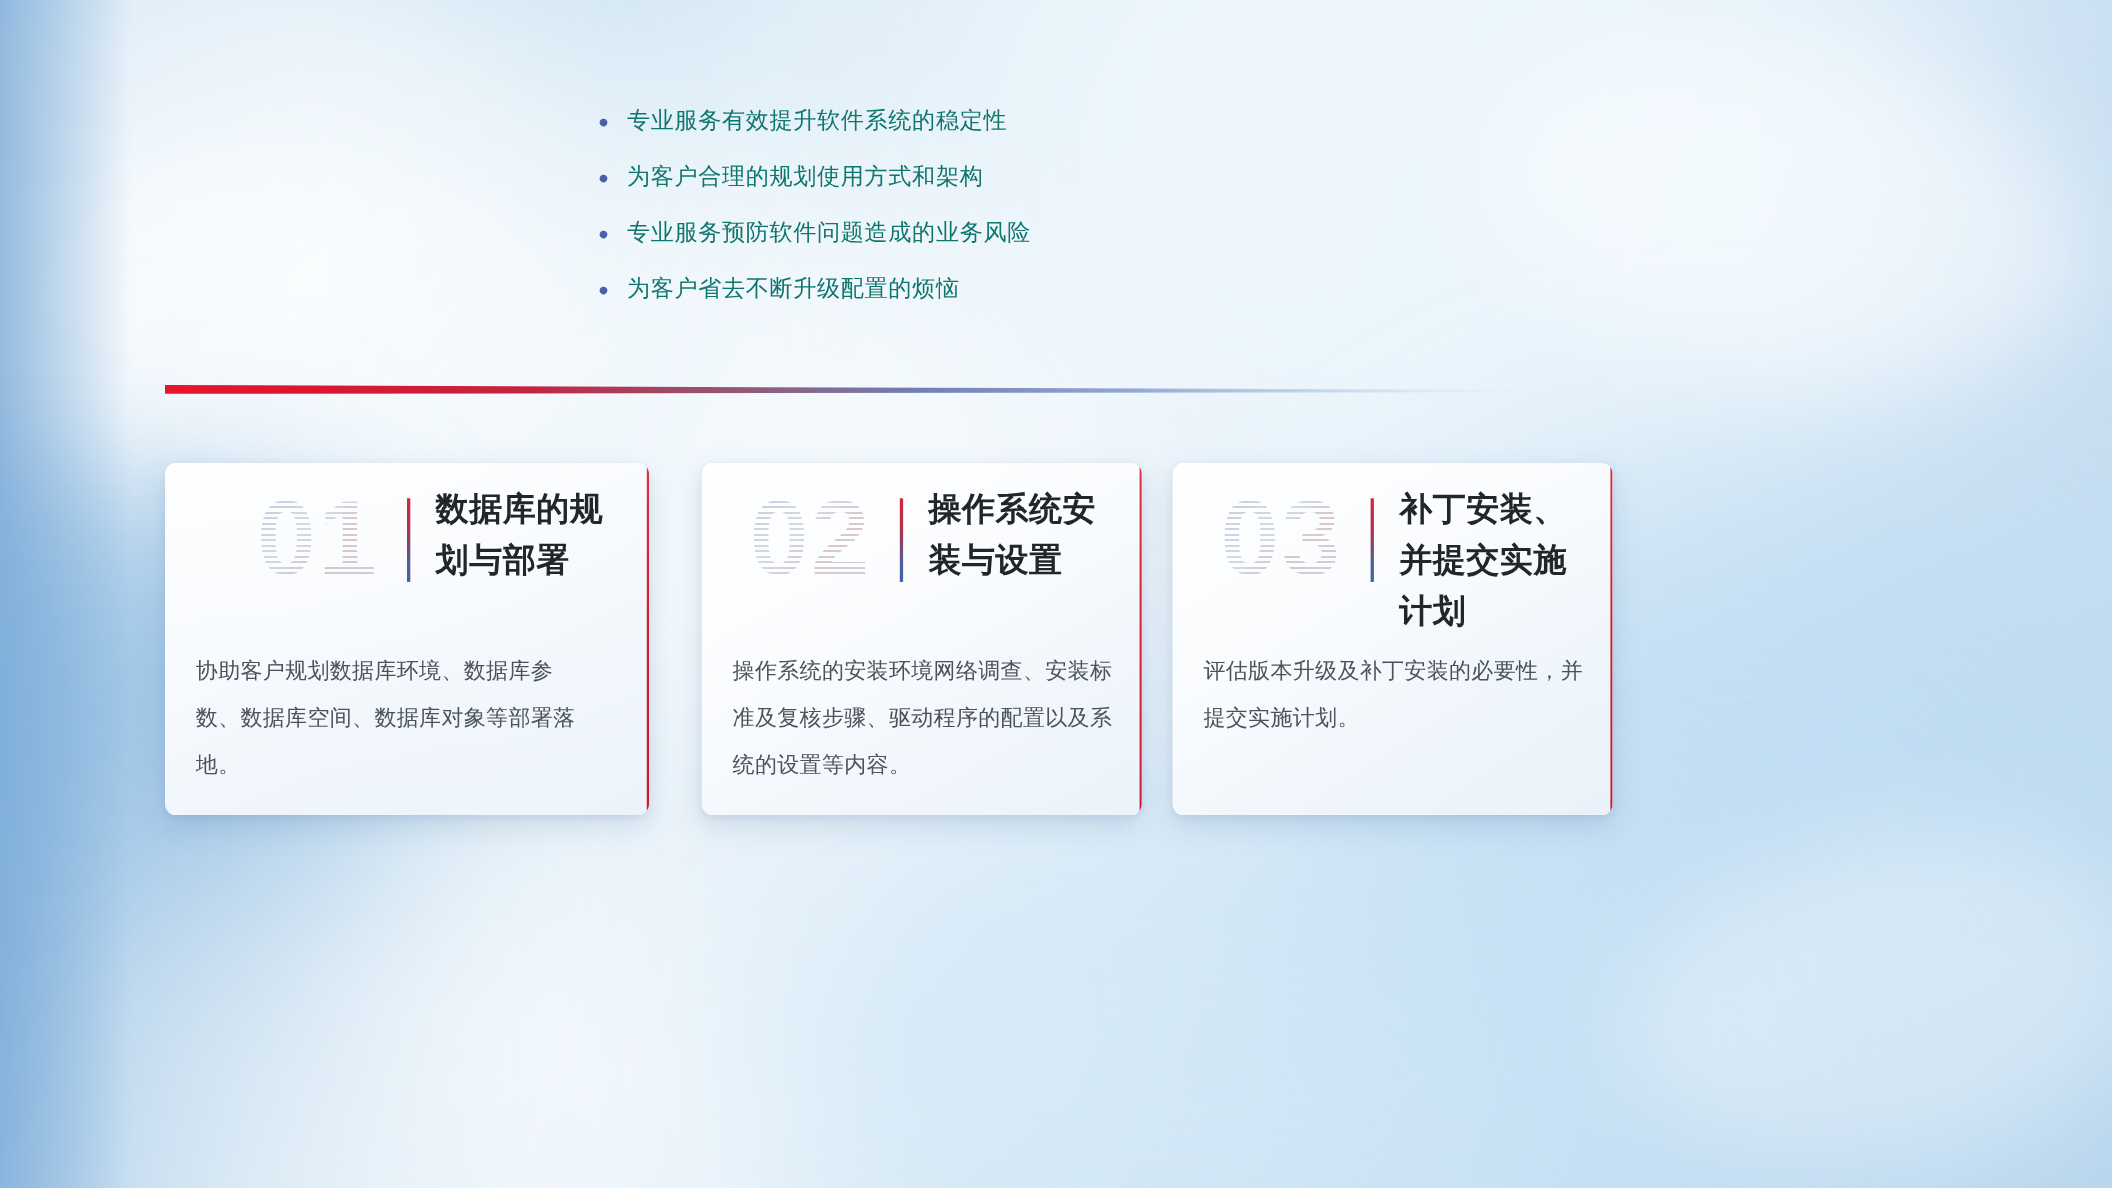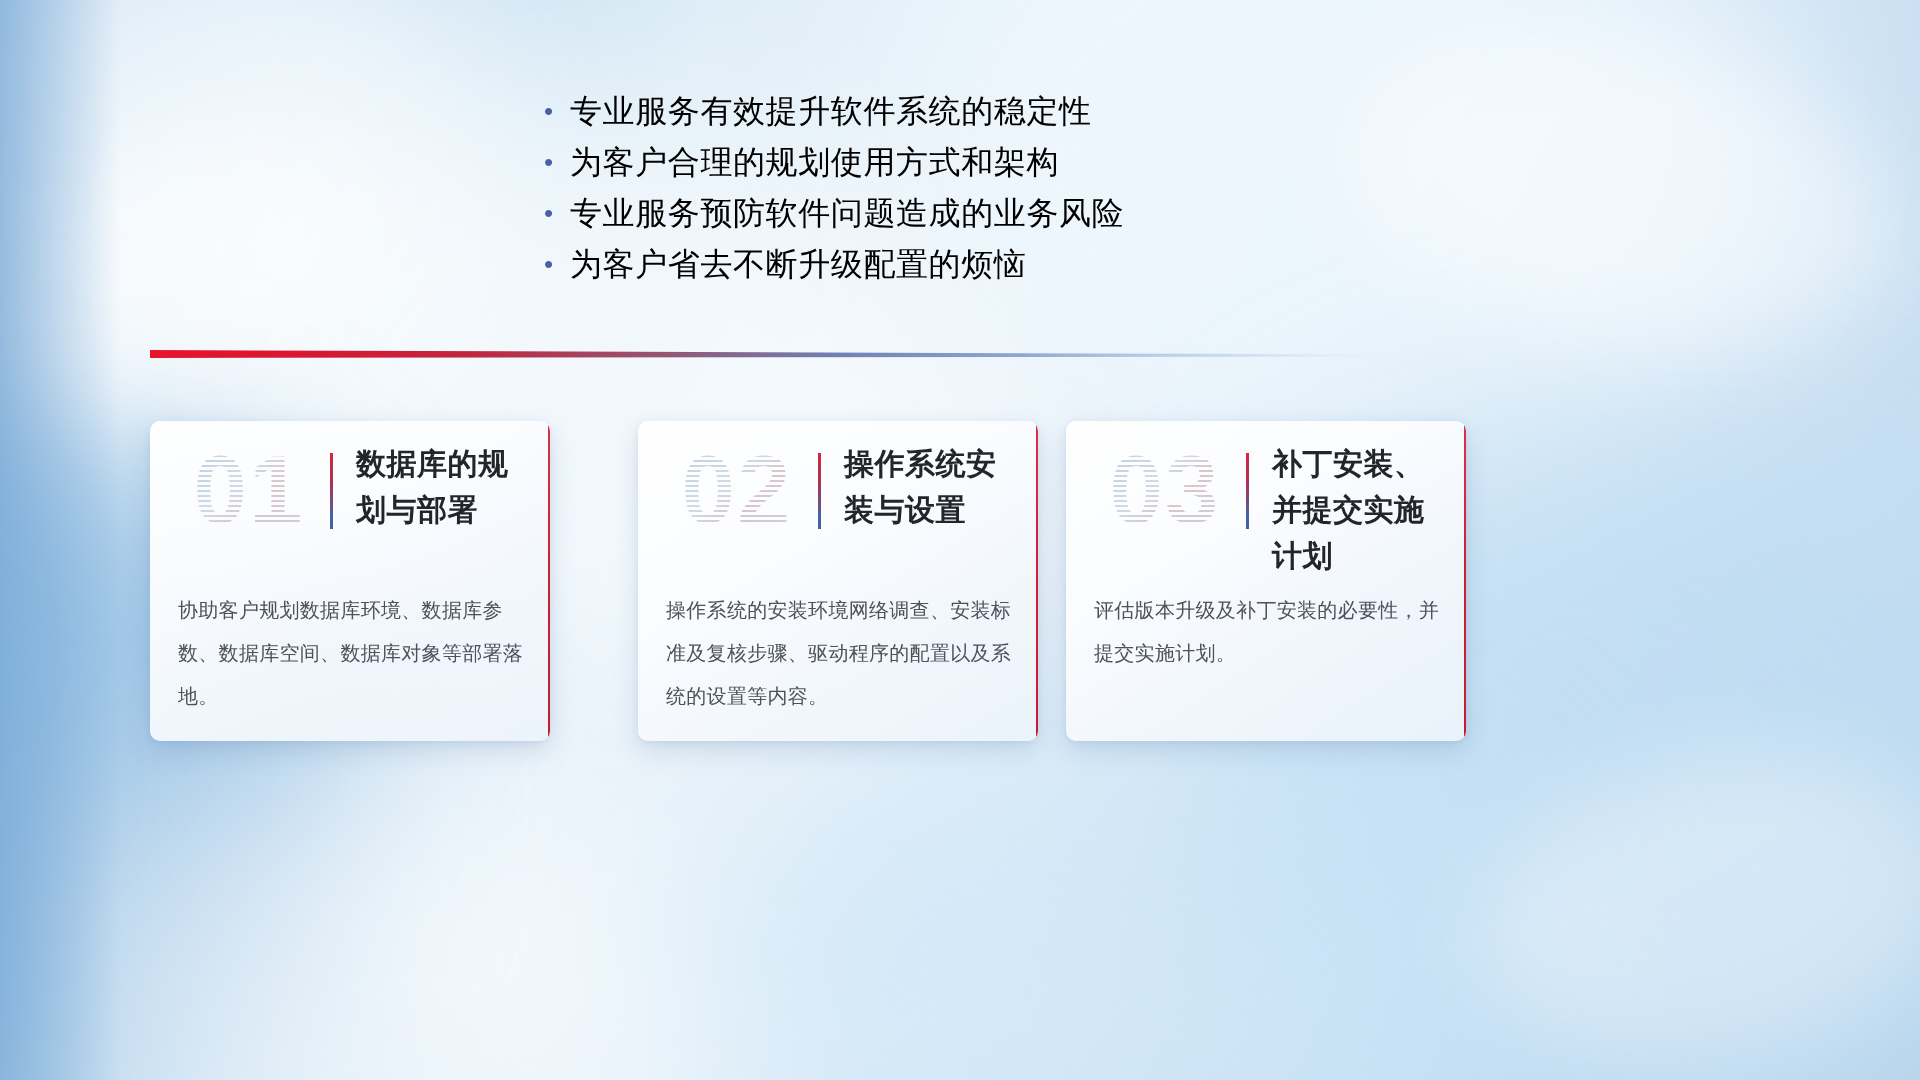--- a/index.html
+++ b/index.html
@@ -30,41 +30,41 @@
   .s3{left:1480px;top:760px;width:480px;height:300px;background:rgba(255,255,255,.35);transform:rotate(-10deg);border-radius:50%;}
   .leftedge{position:absolute;left:0;top:0;width:120px;height:100%;
     background:linear-gradient(90deg,rgba(118,168,214,.75),rgba(118,168,214,0));}
   .vign{position:absolute;inset:0;
     background:radial-gradient(ellipse 120% 110% at 50% 45%,rgba(255,255,255,0) 45%,rgba(160,198,230,.30) 100%);}
 
   
   #bullets{position:absolute;left:536px;top:86px;width:720px;}
   .bullet{display:flex;align-items:flex-start;height:51px;}
   .bdot{width:34px;flex:0 0 34px;color:#4a5fa5;font-size:26px;line-height:51px;text-align:left;padding-left:8px;box-sizing:border-box;}
-  .btxt{color:#000000;font-size:32px;line-height:51px;letter-spacing:.6px;white-space:nowrap;font-weight:500;}
+  .btxt{color:#0f766e;font-size:21px;line-height:51px;letter-spacing:.6px;white-space:nowrap;font-weight:500;font-family:Liberation Mono, monospace;}
 
   
   #divider{position:absolute;left:150px;top:344px;width:1245px;height:22px;}
   #divider svg{display:block;width:100%;height:100%;}
 
   
   #cards{position:absolute;left:150px;top:421px;width:1620px;height:325px;}
   .card{
     position:absolute;top:0;width:400px;height:320px;border-radius:10px;
     background:linear-gradient(150deg,rgba(255,255,255,.97) 0%,rgba(252,253,255,.95) 35%,rgba(242,247,252,.93) 70%,rgba(236,244,251,.92) 100%);
     box-shadow:0 10px 26px rgba(70,110,160,.18), 0 2px 6px rgba(70,110,160,.10);
     overflow:hidden;
   }
   .card::after{
     content:"";position:absolute;right:0;top:0;width:2px;height:100%;
     background:linear-gradient(180deg,#d9324a 0%,#cf1f33 45%,#c41d2f 100%);
     border-radius:0 10px 10px 0;
   }
   .card-tl{position:absolute;left:0;top:0;width:14px;height:1.5px;background:rgba(255,255,255,.9);}
-  .c1{left:0;}
+  .c1{left:0;padding-left:40px;}
   .c2{left:448px;margin-left:40px;}
   .c3{left:916px;}
 
   .cardtop{position:relative;height:160px;}
   .wm{
     position:absolute;left:24px;top:14px;width:150px;height:110px;
     font-size:96px;font-weight:700;letter-spacing:2px;color:#8fa6bd;
     display:flex;align-items:center;justify-content:center;
     -webkit-mask-image:repeating-linear-gradient(180deg,#000 0px,#000 2px,transparent 2px,transparent 5px);
             mask-image:repeating-linear-gradient(180deg,#000 0px,#000 2px,transparent 2px,transparent 5px);

